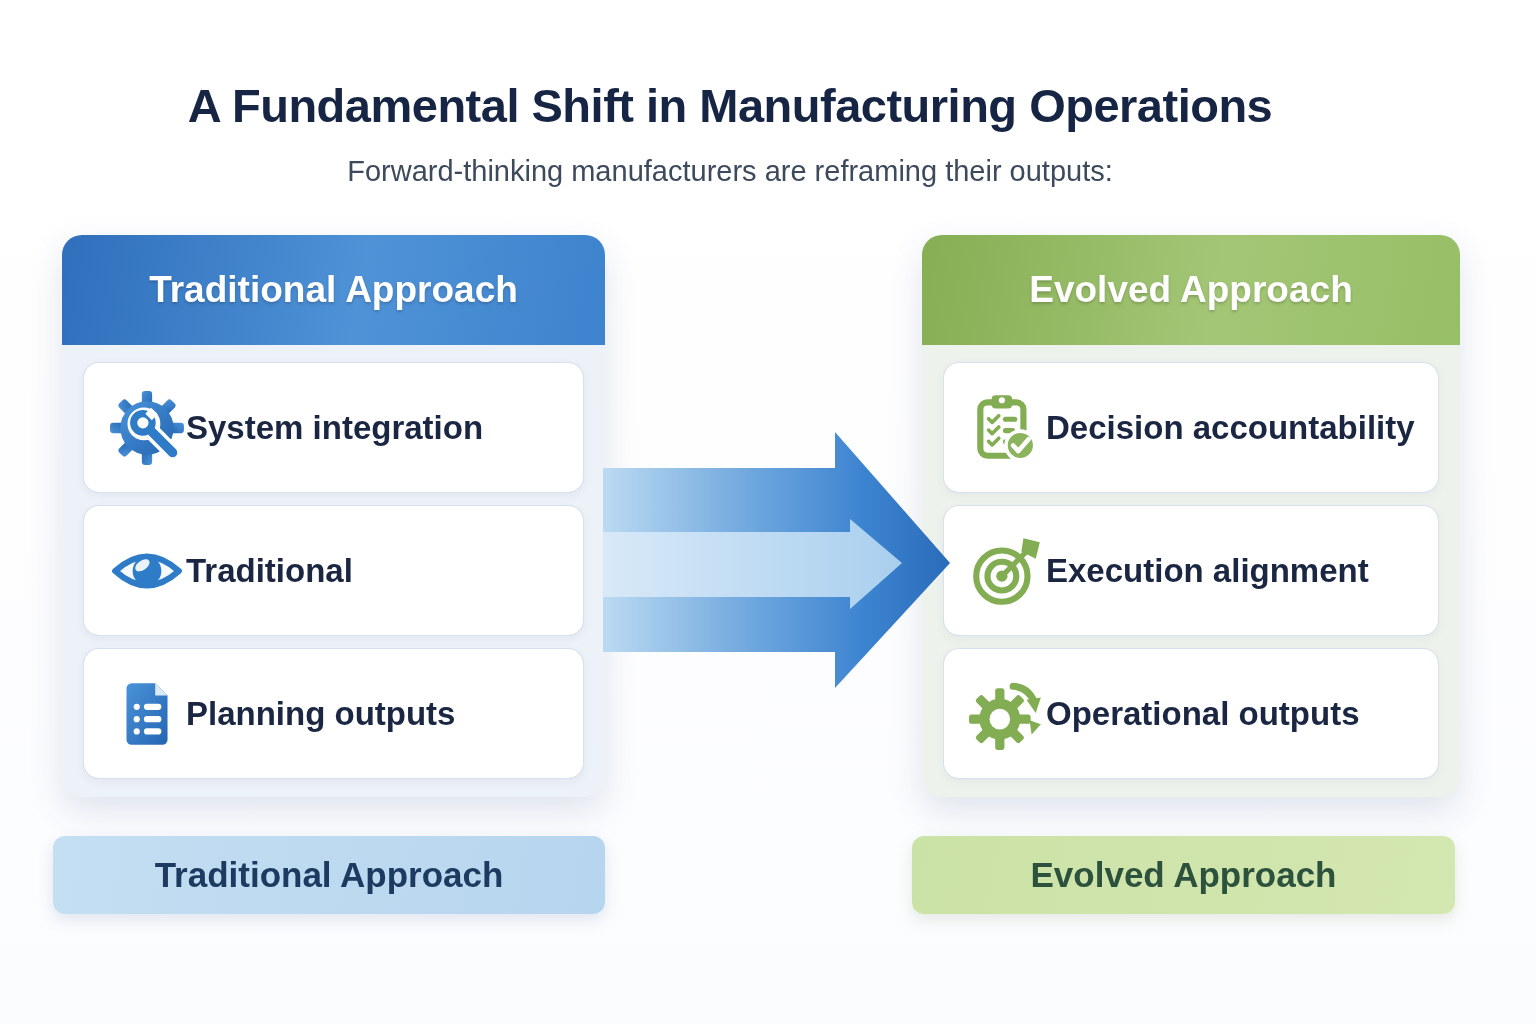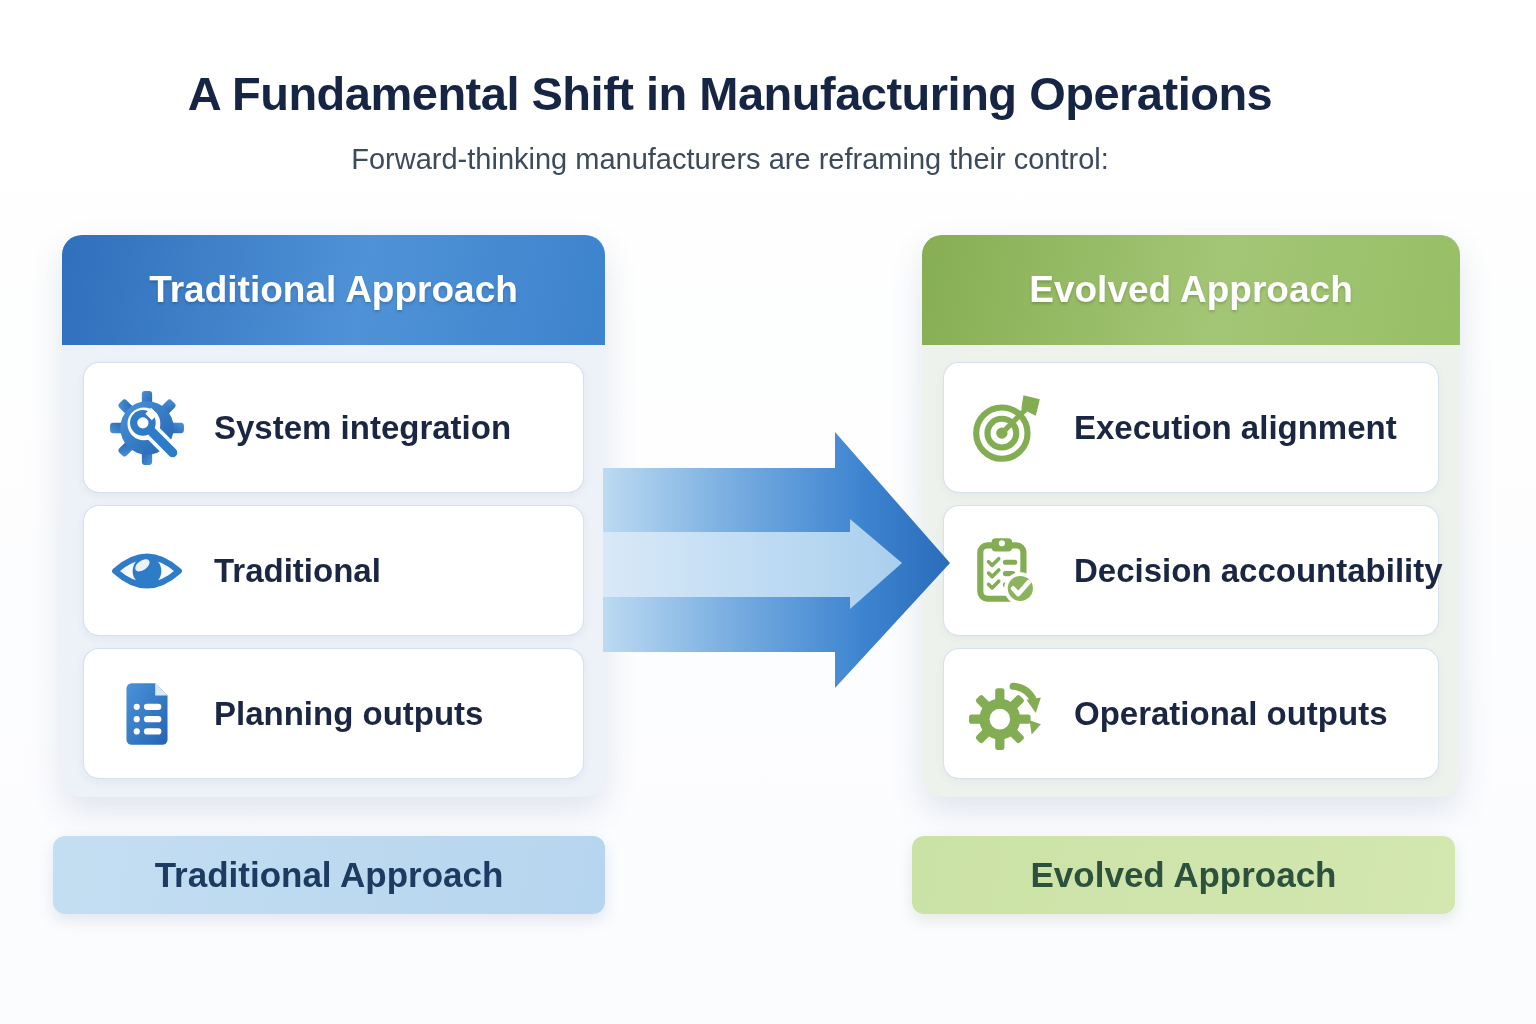--- a/index.html
+++ b/index.html
@@ -2,35 +2,35 @@
 <html><head>
 <meta charset="utf-8">
 <style>
   html,body{margin:0;padding:0;background:#ffffff;}
   .stage{
     position:relative;width:1536px;height:1024px;overflow:hidden;
     background:linear-gradient(180deg,#ffffff 0%,#fbfcfe 100%);
     font-family:"Liberation Sans",sans-serif;
   }
   .titlewrap{position:absolute;top:66px;left:0;width:1460px;text-align:center;}
-  .title{margin:0;font-size:47px;font-weight:bold;color:#172544;letter-spacing:-0.5px;}
+  .title{margin:12px;font-size:47px;font-weight:bold;color:#172544;letter-spacing:-0.5px;}
   .subtitle{margin:22px 0 0;font-size:29px;font-weight:normal;color:#3d4a5c;}
 
   .card{position:absolute;top:235px;border-radius:20px;
         box-shadow:0 14px 34px rgba(50,80,130,.14);}
   .card.trad{left:62px;width:543px;height:562px;background:#edf1f8;}
   .card.evol{left:922px;width:538px;height:562px;background:#eef2ec;}
   .card-header{height:110px;border-radius:20px 20px 0 0;display:flex;align-items:center;
         justify-content:center;color:#fff;font-size:37px;font-weight:bold;
         text-shadow:0 2px 3px rgba(0,0,0,.18);}
   .card.trad .card-header{background:linear-gradient(100deg,#2f6fbc 0%,#4f92d6 55%,#3d83cd 100%);}
   .card.evol .card-header{background:linear-gradient(100deg,#86ae53 0%,#a3c676 55%,#97bf66 100%);}
   .card-body{padding:17px 21px;}
   .item{height:131px;margin-bottom:12px;background:#ffffff;border:1px solid rgba(208,219,235,.85);
-        border-radius:16px;display:flex;align-items:center;padding:0 24px;gap:28px;
+        border-radius:16px;display:flex;align-items:center;padding:0 24px;
         box-shadow:0 3px 10px rgba(40,70,120,.05);box-sizing:border-box;}
   .item:last-child{margin-bottom:4px;}
   .item-label{font-size:33px;font-weight:600;color:#1b2742;white-space:nowrap;}
   .icon{width:78px;height:78px;flex:0 0 auto;display:flex;align-items:center;justify-content:center;}
   .icon svg{width:78px;height:78px;display:block;}
 
   .arrow-svg{position:absolute;left:598px;top:420px;z-index:6;}
 
   .footer-label{position:absolute;top:836px;height:78px;border-radius:12px;display:flex;
         align-items:center;justify-content:center;font-size:35px;font-weight:bold;}
@@ -41,21 +41,21 @@
         background:linear-gradient(100deg,#cbe2a6 0%,#d3e7b0 100%);
         box-shadow:0 6px 16px rgba(90,115,70,.14);}
 </style>
 </head>
 <body>
 
 <div class="stage">
 
   <div class="titlewrap">
     <h1 class="title">A Fundamental Shift in Manufacturing Operations</h1>
-    <p class="subtitle">Forward-thinking manufacturers are reframing their control:</p>
+    <p class="subtitle">Forward-thinking manufacturers are reframing their outputs:</p>
   </div>
 
   <div class="card trad">
     <div class="card-header">Traditional Approach</div>
     <div class="card-body">
 
       <div class="item">
         <span class="icon">
           <svg viewBox="0 0 76 76">
             <defs>
@@ -121,47 +121,47 @@
     </div>
   </div>
 
   <div class="card evol">
     <div class="card-header">Evolved Approach</div>
     <div class="card-body">
 
       <div class="item">
         <span class="icon">
           <svg viewBox="0 0 76 76">
-            <circle cx="33" cy="43" r="25" fill="none" stroke="#83ad52" stroke-width="6"></circle>
-            <circle cx="33" cy="43" r="14" fill="none" stroke="#83ad52" stroke-width="6"></circle>
-            <circle cx="33" cy="43" r="5.5" fill="#83ad52"></circle>
-            <line x1="35" y1="41" x2="62" y2="14" stroke="#83ad52" stroke-width="5" stroke-linecap="round"></line>
-            <polygon points="54,6 70,10 66,26 52,19" fill="#83ad52"></polygon>
-          </svg>
-        </span>
-        <span class="item-label">Execution alignment</span>
-      </div>
-
-      <div class="item">
-        <span class="icon">
-          <svg viewBox="0 0 76 76">
             <rect x="12" y="13" width="42" height="52" rx="7" fill="#ffffff" stroke="#83ad52" stroke-width="6"></rect>
             <rect x="23" y="6" width="20" height="13" rx="4" fill="#83ad52"></rect>
             <circle cx="33" cy="11" r="3" fill="#ffffff"></circle>
             <path d="M20 29 l3.5 3.5 L30 26" fill="none" stroke="#83ad52" stroke-width="3.5" stroke-linecap="round" stroke-linejoin="round"></path>
             <path d="M20 40 l3.5 3.5 L30 37" fill="none" stroke="#83ad52" stroke-width="3.5" stroke-linecap="round" stroke-linejoin="round"></path>
             <path d="M20 51 l3.5 3.5 L30 48" fill="none" stroke="#83ad52" stroke-width="3.5" stroke-linecap="round" stroke-linejoin="round"></path>
             <rect x="34" y="27" width="14" height="5" rx="2.5" fill="#83ad52"></rect>
             <rect x="34" y="38" width="12" height="5" rx="2.5" fill="#83ad52"></rect>
             <rect x="34" y="49" width="8" height="5" rx="2.5" fill="#83ad52"></rect>
             <circle cx="51" cy="55" r="14" fill="#8cb45c" stroke="#ffffff" stroke-width="3.5"></circle>
             <path d="M44 55 l5 5.5 L59 49" fill="none" stroke="#ffffff" stroke-width="4.5" stroke-linecap="round" stroke-linejoin="round"></path>
           </svg>
         </span>
         <span class="item-label">Decision accountability</span>
+      </div>
+
+      <div class="item">
+        <span class="icon">
+          <svg viewBox="0 0 76 76">
+            <circle cx="33" cy="43" r="25" fill="none" stroke="#83ad52" stroke-width="6"></circle>
+            <circle cx="33" cy="43" r="14" fill="none" stroke="#83ad52" stroke-width="6"></circle>
+            <circle cx="33" cy="43" r="5.5" fill="#83ad52"></circle>
+            <line x1="35" y1="41" x2="62" y2="14" stroke="#83ad52" stroke-width="5" stroke-linecap="round"></line>
+            <polygon points="54,6 70,10 66,26 52,19" fill="#83ad52"></polygon>
+          </svg>
+        </span>
+        <span class="item-label">Execution alignment</span>
       </div>
 
       <div class="item">
         <span class="icon">
           <svg viewBox="0 0 76 76">
             <g fill="#83ad52">
               <rect x="26.5" y="13" width="9" height="13" rx="2.5"></rect>
               <rect x="26.5" y="13" width="9" height="13" rx="2.5" transform="rotate(45 31 43)"></rect>
               <rect x="26.5" y="13" width="9" height="13" rx="2.5" transform="rotate(90 31 43)"></rect>
               <rect x="26.5" y="13" width="9" height="13" rx="2.5" transform="rotate(135 31 43)"></rect>

